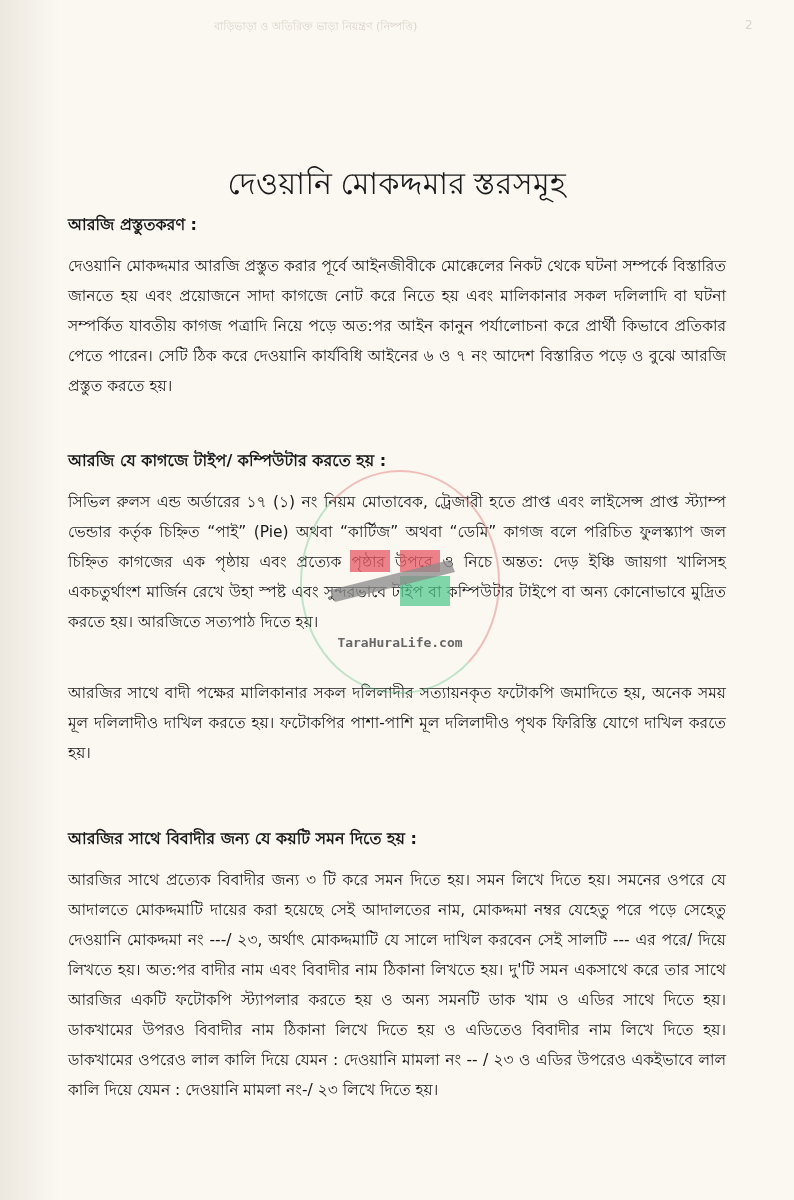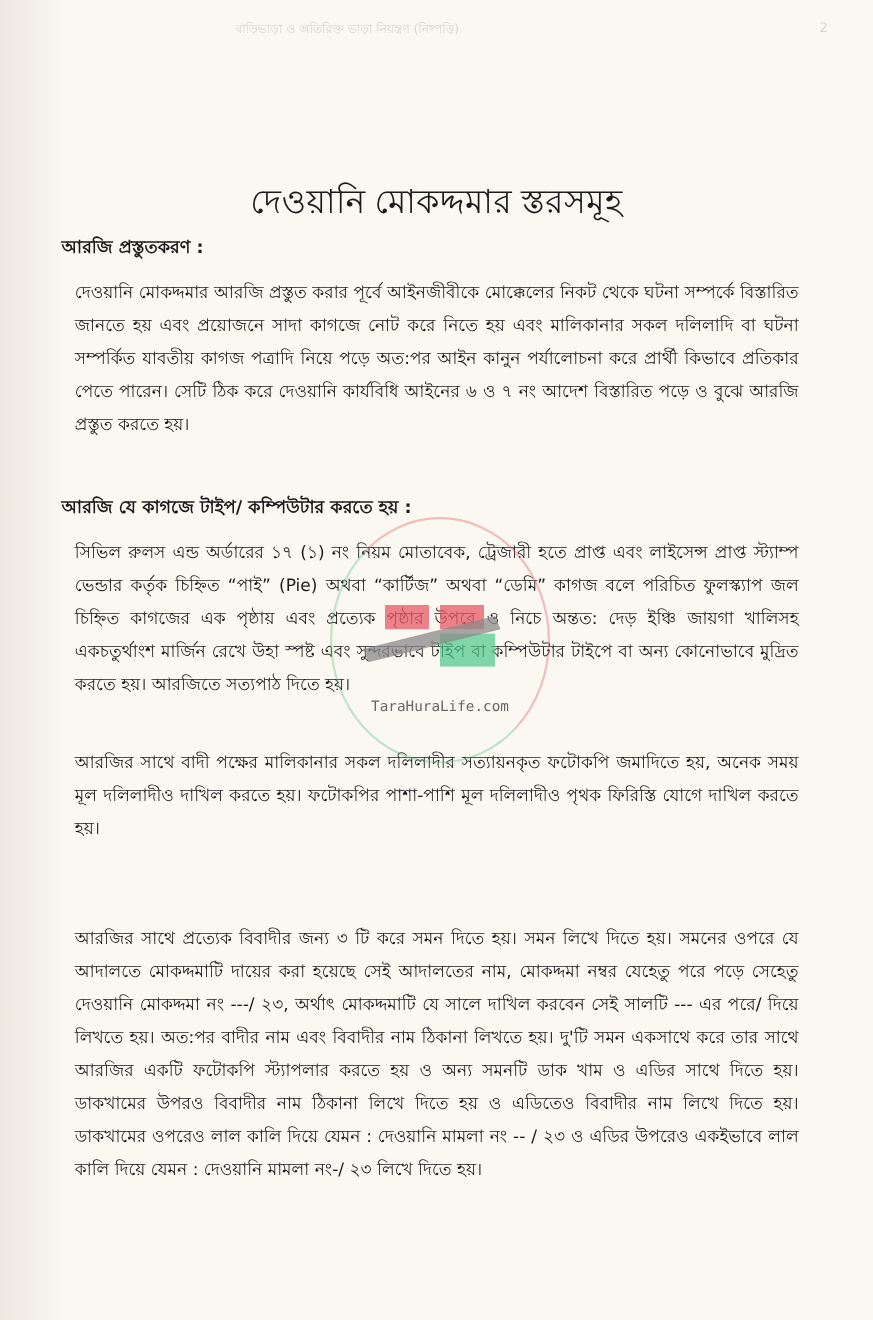--- a/index.html
+++ b/index.html
@@ -18,21 +18,21 @@
   .ghost.header { left: 214px; top: 18px; font-size: 11px; }
   .ghost.pageno { left: 745px; top: 18px; font-size: 12px; }
   .title {
     position: absolute; left: 0; width: 794px; top: 140px;
     text-align: center; font-size: 30px; font-weight: normal;
     letter-spacing: 0.5px;
     font-family: Liberation Serif, serif;
   }
   .section { position: absolute; left: 56px; width: 682px; }
   .section h2 {
-    margin: 0 0 8px 0; font-size: 16px; font-weight: bold;
+    margin: 0 0 8px 12px; font-size: 16px; font-weight: bold;
   }
   .section p {
     margin: 12px; font-size: 15.5px; line-height: 30px;
     text-align: justify;
   }
   #s1 { top: 212px; }
   #s2 { top: 448px; }
   #s3 { top: 666px; }
   #s4 { top: 826px; }
   .watermark {
@@ -41,21 +41,21 @@
   }
   .wm-circle {
     position: absolute; left: 0; top: 0; width: 196px; height: 220px;
     border-radius: 50%;
     border: 2px solid rgba(220,80,80,0.35);
     border-left-color: rgba(80,190,120,0.35);
     border-bottom-color: rgba(80,190,120,0.35);
   }
   .wm-text {
     position: absolute; left: 0; width: 200px; top: 165px; text-align: center;
-    font-family: "DejaVu Sans Mono", monospace; font-size: 13px; color: #666;
+    font-family: "DejaVu Sans Mono", monospace; font-size: 13px; color: #666; font-weight: bold;
   }
   .wm-logo {
     position: absolute; left: 30px; top: 80px; width: 140px; height: 60px;
   }
 </style>
 </head>
 <body>
 
 <div class="page-shade"></div>
 
@@ -72,20 +72,21 @@
 <div class="section" id="s2">
   <h2>আরজি যে কাগজে টাইপ/ কম্পিউটার করতে হয় :</h2>
   <p>সিভিল রুলস এন্ড অর্ডারের ১৭ (১) নং নিয়ম মোতাবেক, ট্রেজারী হতে প্রাপ্ত এবং লাইসেন্স প্রাপ্ত স্ট্যাম্প ভেন্ডার কর্তৃক চিহ্নিত “পাই” (Pie) অথবা “কার্টিজ” অথবা “ডেমি” কাগজ বলে পরিচিত ফুলস্ক্যাপ জল চিহ্নিত কাগজের এক পৃষ্ঠায় এবং প্রত্যেক পৃষ্ঠার উপরে ও নিচে অন্তত: দেড় ইঞ্চি জায়গা খালিসহ একচতুর্থাংশ মার্জিন রেখে উহা স্পষ্ট এবং সুন্দরভাবে টাইপ বা কম্পিউটার টাইপে বা অন্য কোনোভাবে মুদ্রিত করতে হয়। আরজিতে সত্যপাঠ দিতে হয়।</p>
 </div>
 
 <div class="section" id="s3">
   <p>আরজির সাথে বাদী পক্ষের মালিকানার সকল দলিলাদীর সত্যায়নকৃত ফটোকপি জমাদিতে হয়, অনেক সময় মূল দলিলাদীও দাখিল করতে হয়। ফটোকপির পাশা-পাশি মূল দলিলাদীও পৃথক ফিরিস্তি যোগে দাখিল করতে হয়।</p>
 </div>
 
 <div class="section" id="s4">
+  <h2>আরজির সাথে বিবাদীর জন্য যে কয়টি সমন দিতে হয় :</h2>
   <p>আরজির সাথে প্রত্যেক বিবাদীর জন্য ৩ টি করে সমন দিতে হয়। সমন লিখে দিতে হয়। সমনের ওপরে যে আদালতে মোকদ্দমাটি দায়ের করা হয়েছে সেই আদালতের নাম, মোকদ্দমা নম্বর যেহেতু পরে পড়ে সেহেতু দেওয়ানি মোকদ্দমা নং ---/ ২৩, অর্থাৎ মোকদ্দমাটি যে সালে দাখিল করবেন সেই সালটি --- এর পরে/ দিয়ে লিখতে হয়। অত:পর বাদীর নাম এবং বিবাদীর নাম ঠিকানা লিখতে হয়। দু'টি সমন একসাথে করে তার সাথে আরজির একটি ফটোকপি স্ট্যাপলার করতে হয় ও অন্য সমনটি ডাক খাম ও এডির সাথে দিতে হয়। ডাকখামের উপরও বিবাদীর নাম ঠিকানা লিখে দিতে হয় ও এডিতেও বিবাদীর নাম লিখে দিতে হয়। ডাকখামের ওপরেও লাল কালি দিয়ে যেমন : দেওয়ানি মামলা নং -- / ২৩ ও এডির উপরেও একইভাবে লাল কালি দিয়ে যেমন : দেওয়ানি মামলা নং-/ ২৩ লিখে দিতে হয়।</p>
 </div>
 
 <div class="watermark">
   <div class="wm-circle"></div>
   <svg class="wm-logo" viewBox="0 0 140 60">
     <rect x="20" y="0" width="40" height="22" fill="#e85a66" opacity="0.75"></rect>
     <rect x="70" y="0" width="40" height="22" fill="#e85a66" opacity="0.75"></rect>
     <rect x="70" y="26" width="50" height="30" fill="#4cc78a" opacity="0.7"></rect>
     <path d="M0 40 L120 10 L125 22 L5 52 Z" fill="#8a8a8a" opacity="0.75"></path>

